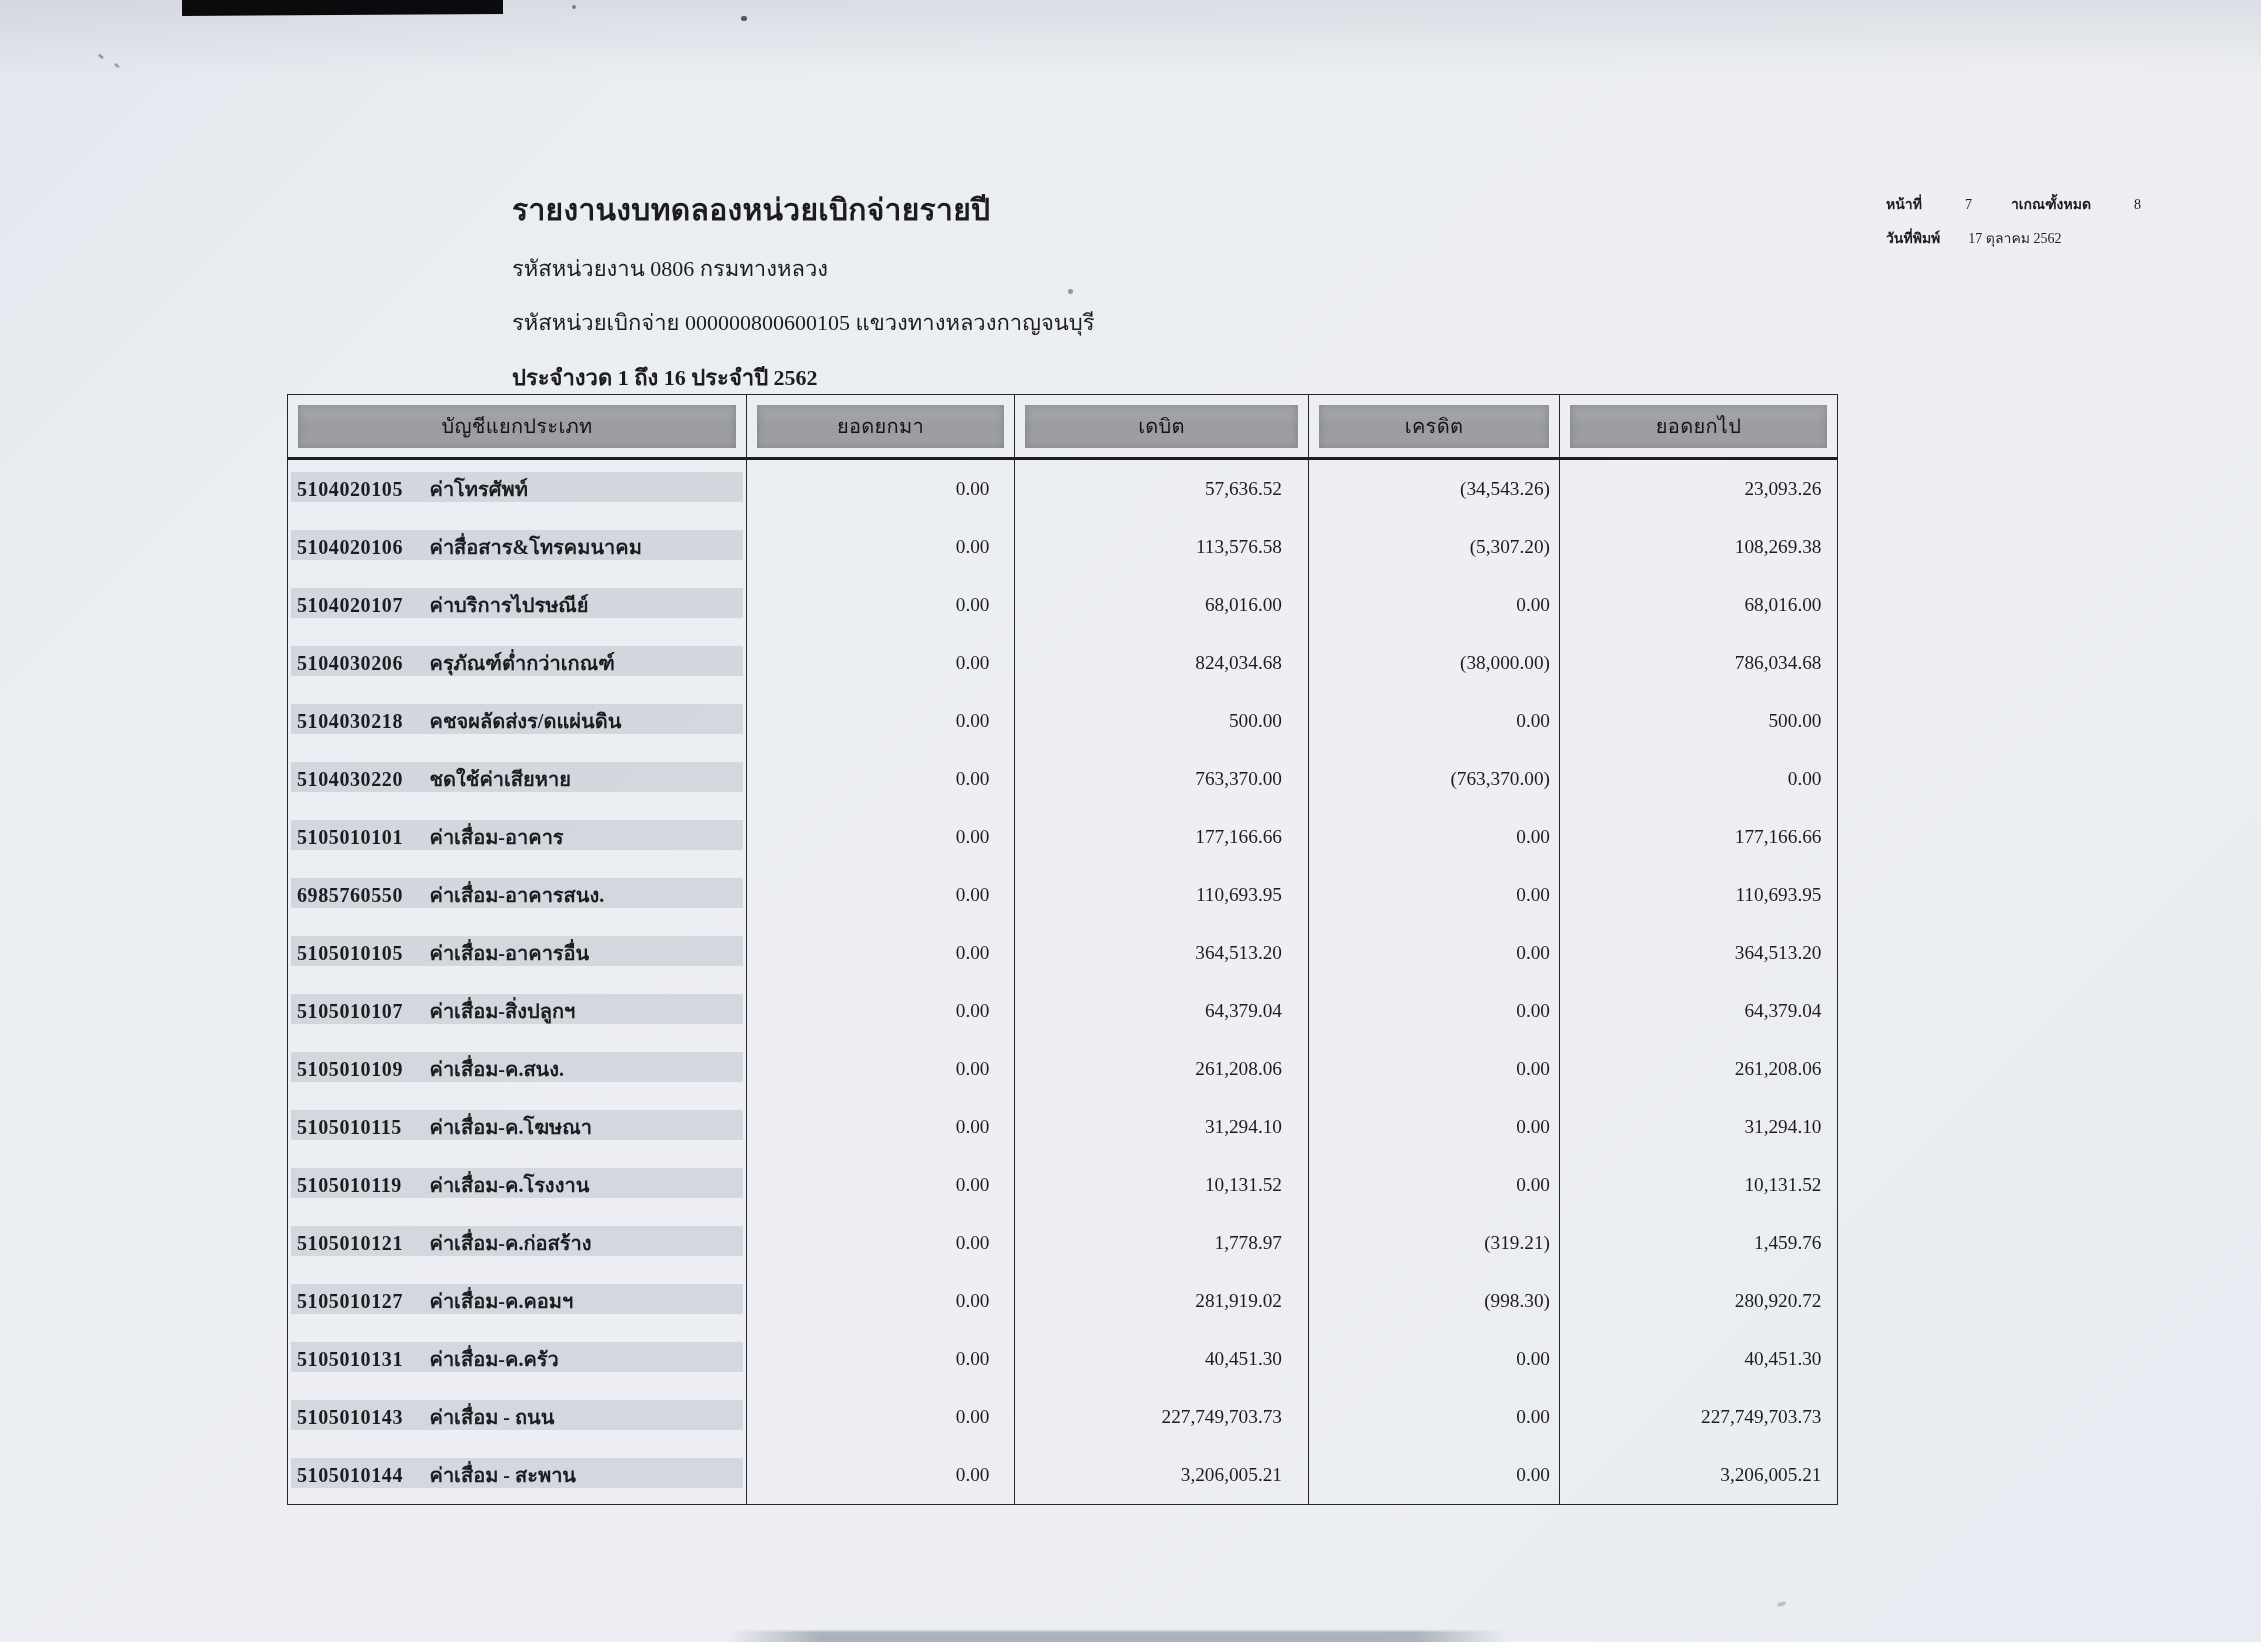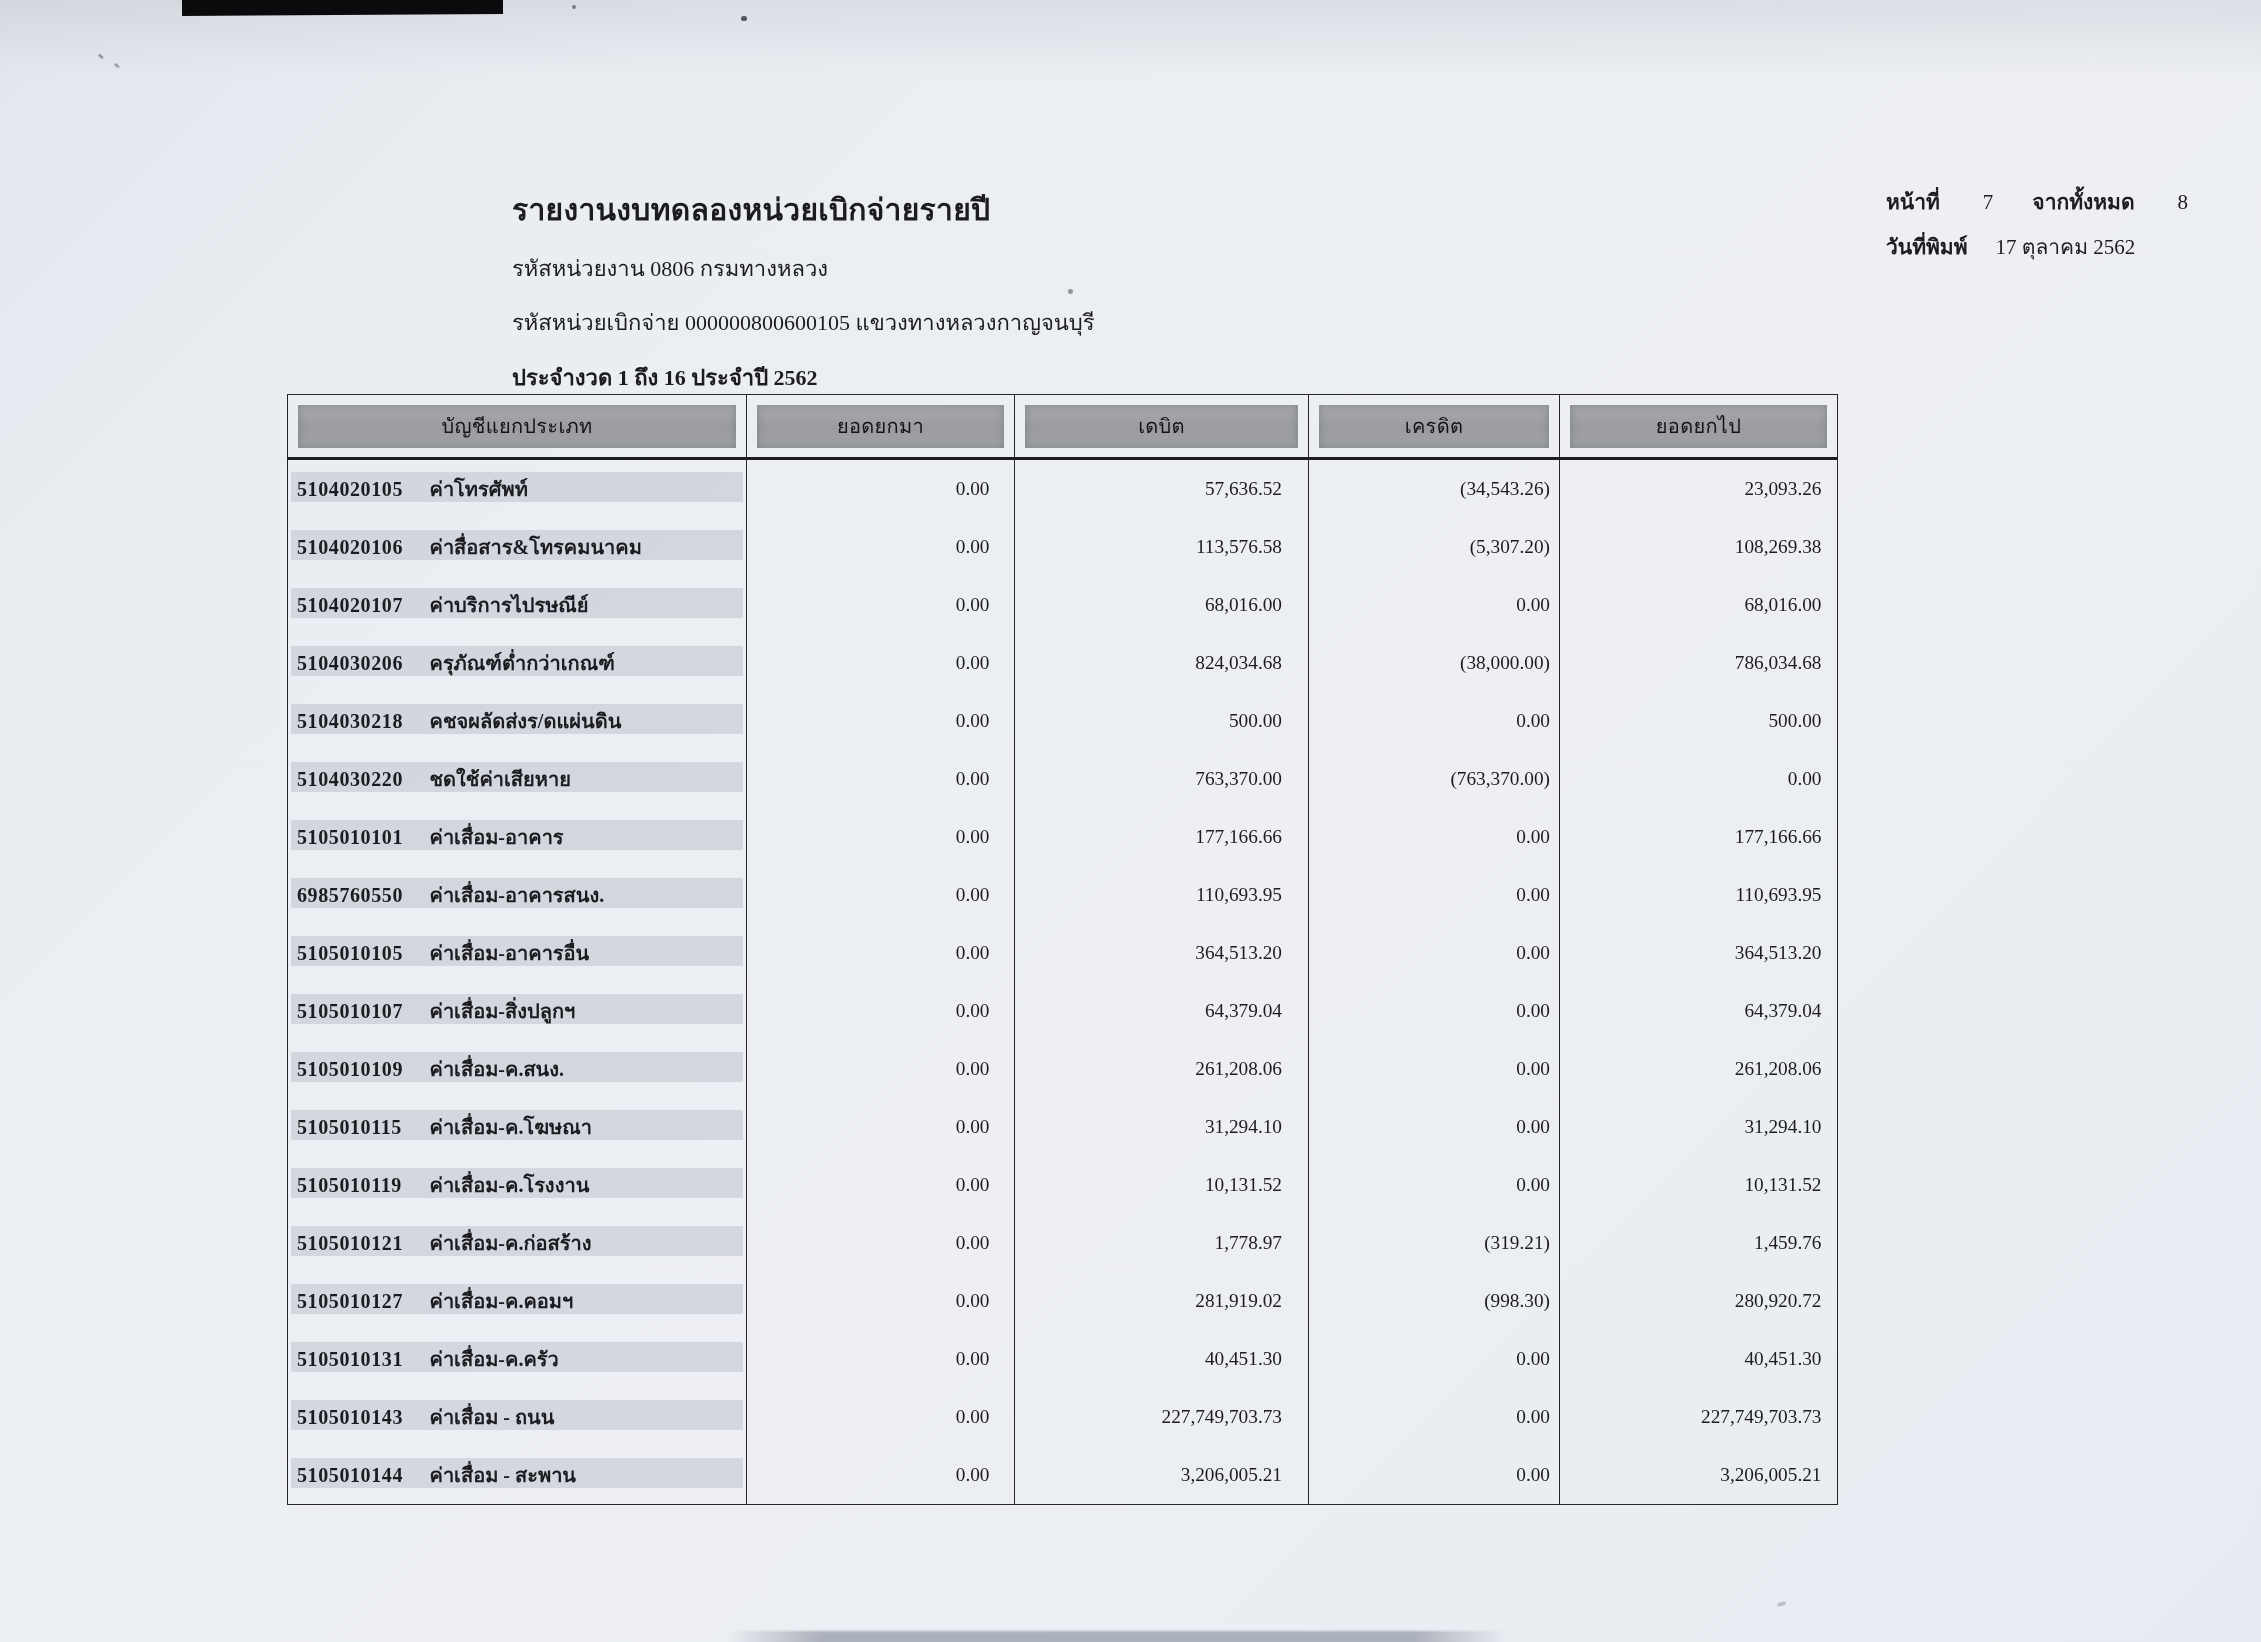--- a/index.html
+++ b/index.html
@@ -24,21 +24,21 @@
   .edge-shade{position:absolute;left:0;top:0;right:0;height:77px;
     background:linear-gradient(180deg,rgba(140,146,158,.18),rgba(140,146,158,0));pointer-events:none;}
 
   
   .head-center{position:absolute;left:512px;top:186px;width:1288px;text-align:left;}
   .doc-title{font-size:30px;font-weight:bold;letter-spacing:0.3px;}
   .doc-sub{font-size:22px;margin-top:18px;}
   .doc-sub.s2{margin-top:19.3px;}
   .doc-sub.s3{margin-top:20px;font-weight:bold;}
 
-  .page-info{position:absolute;left:1886px;top:185px;width:335px;font-size:21px;}
+  .page-info{position:absolute;left:1886px;top:193px;width:335px;font-size:14px;}
   .pi-row{display:flex;align-items:baseline;margin-bottom:11.6px;}
   .pi-row .lab{font-weight:bold;}
   .pi-row .gap40{width:43px;}
   .pi-row .gap60{width:39px;}
   .pi-row .gap30{width:28px;}
 
   
   .tbl-wrap{position:absolute;left:287px;top:394px;}
   table.report{border-collapse:collapse;table-layout:fixed;width:1551px;background:transparent;}
   table.report col.c0{width:459px;}
@@ -85,21 +85,21 @@
   <div class="doc-sub s2">รหัสหน่วยเบิกจ่าย 000000800600105 แขวงทางหลวงกาญจนบุรี</div>
   <div class="doc-sub s3">ประจำงวด 1 ถึง 16 ประจำปี 2562</div>
 </div>
 
 <div class="page-info">
   <div class="pi-row">
     <span class="lab">หน้าที่</span>
     <span class="gap40"></span>
     <span>7</span>
     <span class="gap60"></span>
-    <span class="lab">จากทั้งหมด</span>
+    <span class="lab">าเกณฑั้งหมด</span>
     <span class="gap40"></span>
     <span>8</span>
   </div>
   <div class="pi-row">
     <span class="lab">วันที่พิมพ์</span>
     <span class="gap30"></span>
     <span>17 ตุลาคม 2562</span>
   </div>
 </div>
 

